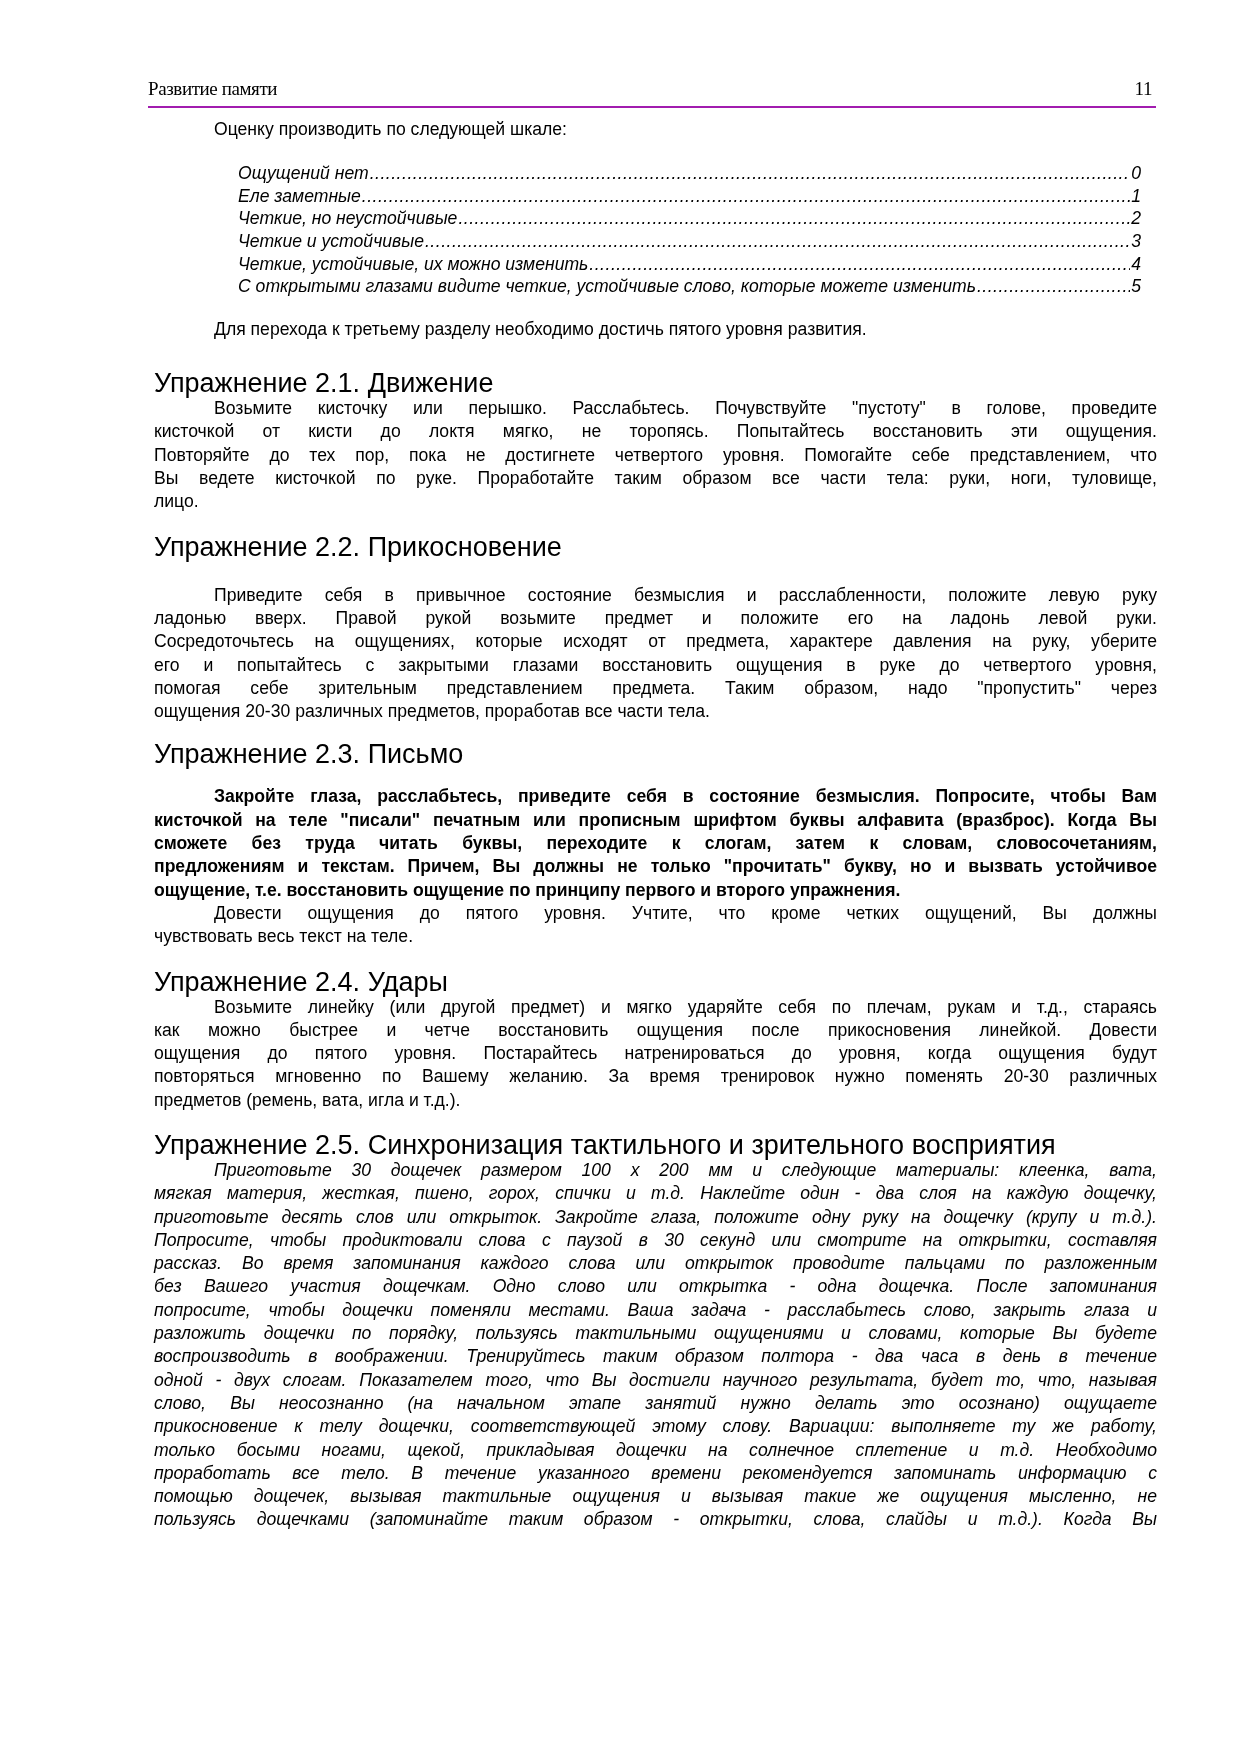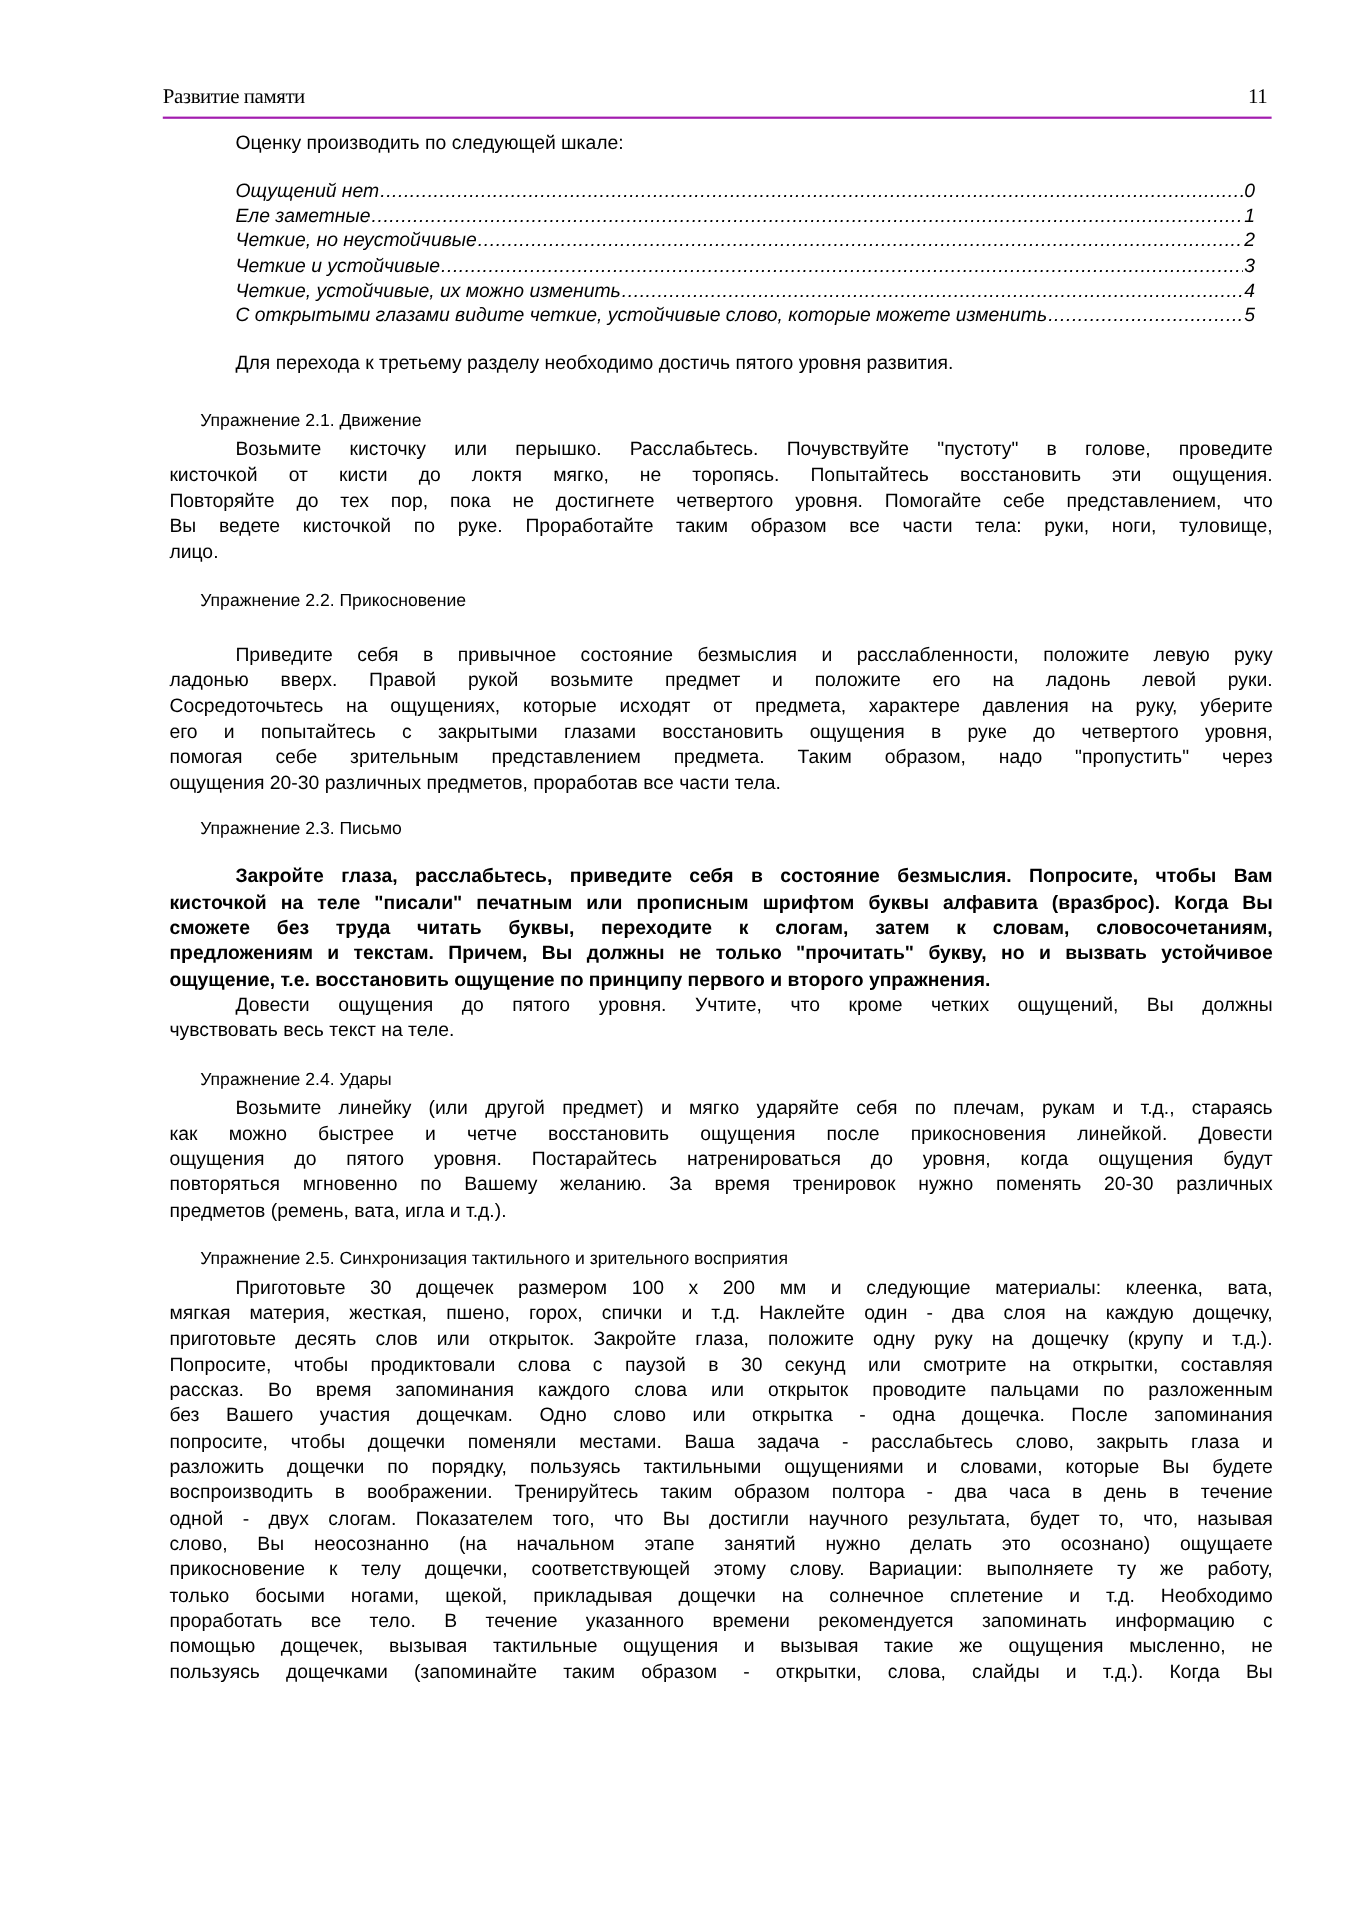--- a/index.html
+++ b/index.html
@@ -67,20 +67,21 @@
       margin-top: 21px;
       margin-left: 60px;
       width: 927px;
       font-style: italic;
     }
     .scale-row {
       display: flex;
       align-items: flex-start;
       height: 22.6px;
       line-height: 22.6px;
+      margin-left: 24px;
     }
     .scale-row .scale-label {
       white-space: nowrap;
       flex: 0 0 auto;
     }
     .scale-row .scale-dots {
       flex: 1 1 auto;
       overflow: hidden;
       white-space: nowrap;
       margin: 0 1px;
@@ -92,25 +93,24 @@
     .scale-row .scale-value {
       flex: 0 0 auto;
     }
     .note-line {
       display: block;
       padding-left: 60px;
       margin-top: 20px;
       height: 23.3px;
     }
     .section-heading {
-      font-size: 16px;
+      font-size: 27px;
       line-height: 26px;
       height: 26px;
       white-space: nowrap;
-      margin-left: 28px;
     }
     .section { display: block; }
   </style>
 </head>
 <body>
 
 <div class="page-header">
   <span class="running-title">Развитие памяти</span>
   <span class="page-number">11</span>
 </div>
@@ -197,21 +197,21 @@
       <span class="line indent">Возьмите линейку (или другой предмет) и мягко ударяйте себя по плечам, рукам и т.д., стараясь</span>
       <span class="line">как можно быстрее и четче восстановить ощущения после прикосновения линейкой. Довести</span>
       <span class="line">ощущения до пятого уровня. Постарайтесь натренироваться до уровня, когда ощущения будут</span>
       <span class="line">повторяться мгновенно по Вашему желанию. За время тренировок нужно поменять 20-30 различных</span>
       <span class="line last">предметов (ремень, вата, игла и т.д.).</span>
     </div>
   </div>
 
   <div class="section" style="margin-top:20px;">
     <div class="section-heading">Упражнение 2.5. Синхронизация тактильного и зрительного восприятия</div>
-    <div style="margin-top:1px;">
+    <div style="margin-top:1px;font-style:italic;">
       <span class="line indent">Приготовьте 30 дощечек размером 100 х 200 мм и следующие материалы: клеенка, вата,</span>
       <span class="line">мягкая материя, жесткая, пшено, горох, спички и т.д. Наклейте один - два слоя на каждую дощечку,</span>
       <span class="line">приготовьте десять слов или открыток. Закройте глаза, положите одну руку на дощечку (крупу и т.д.).</span>
       <span class="line">Попросите, чтобы продиктовали слова с паузой в 30 секунд или смотрите на открытки, составляя</span>
       <span class="line">рассказ. Во время запоминания каждого слова или открыток проводите пальцами по разложенным</span>
       <span class="line">без Вашего участия дощечкам. Одно слово или открытка - одна дощечка. После запоминания</span>
       <span class="line">попросите, чтобы дощечки поменяли местами. Ваша задача - расслабьтесь слово, закрыть глаза и</span>
       <span class="line">разложить дощечки по порядку, пользуясь тактильными ощущениями и словами, которые Вы будете</span>
       <span class="line">воспроизводить в воображении. Тренируйтесь таким образом полтора - два часа в день в течение</span>
       <span class="line">одной - двух слогам. Показателем того, что Вы достигли научного результата, будет то, что, называя</span>

